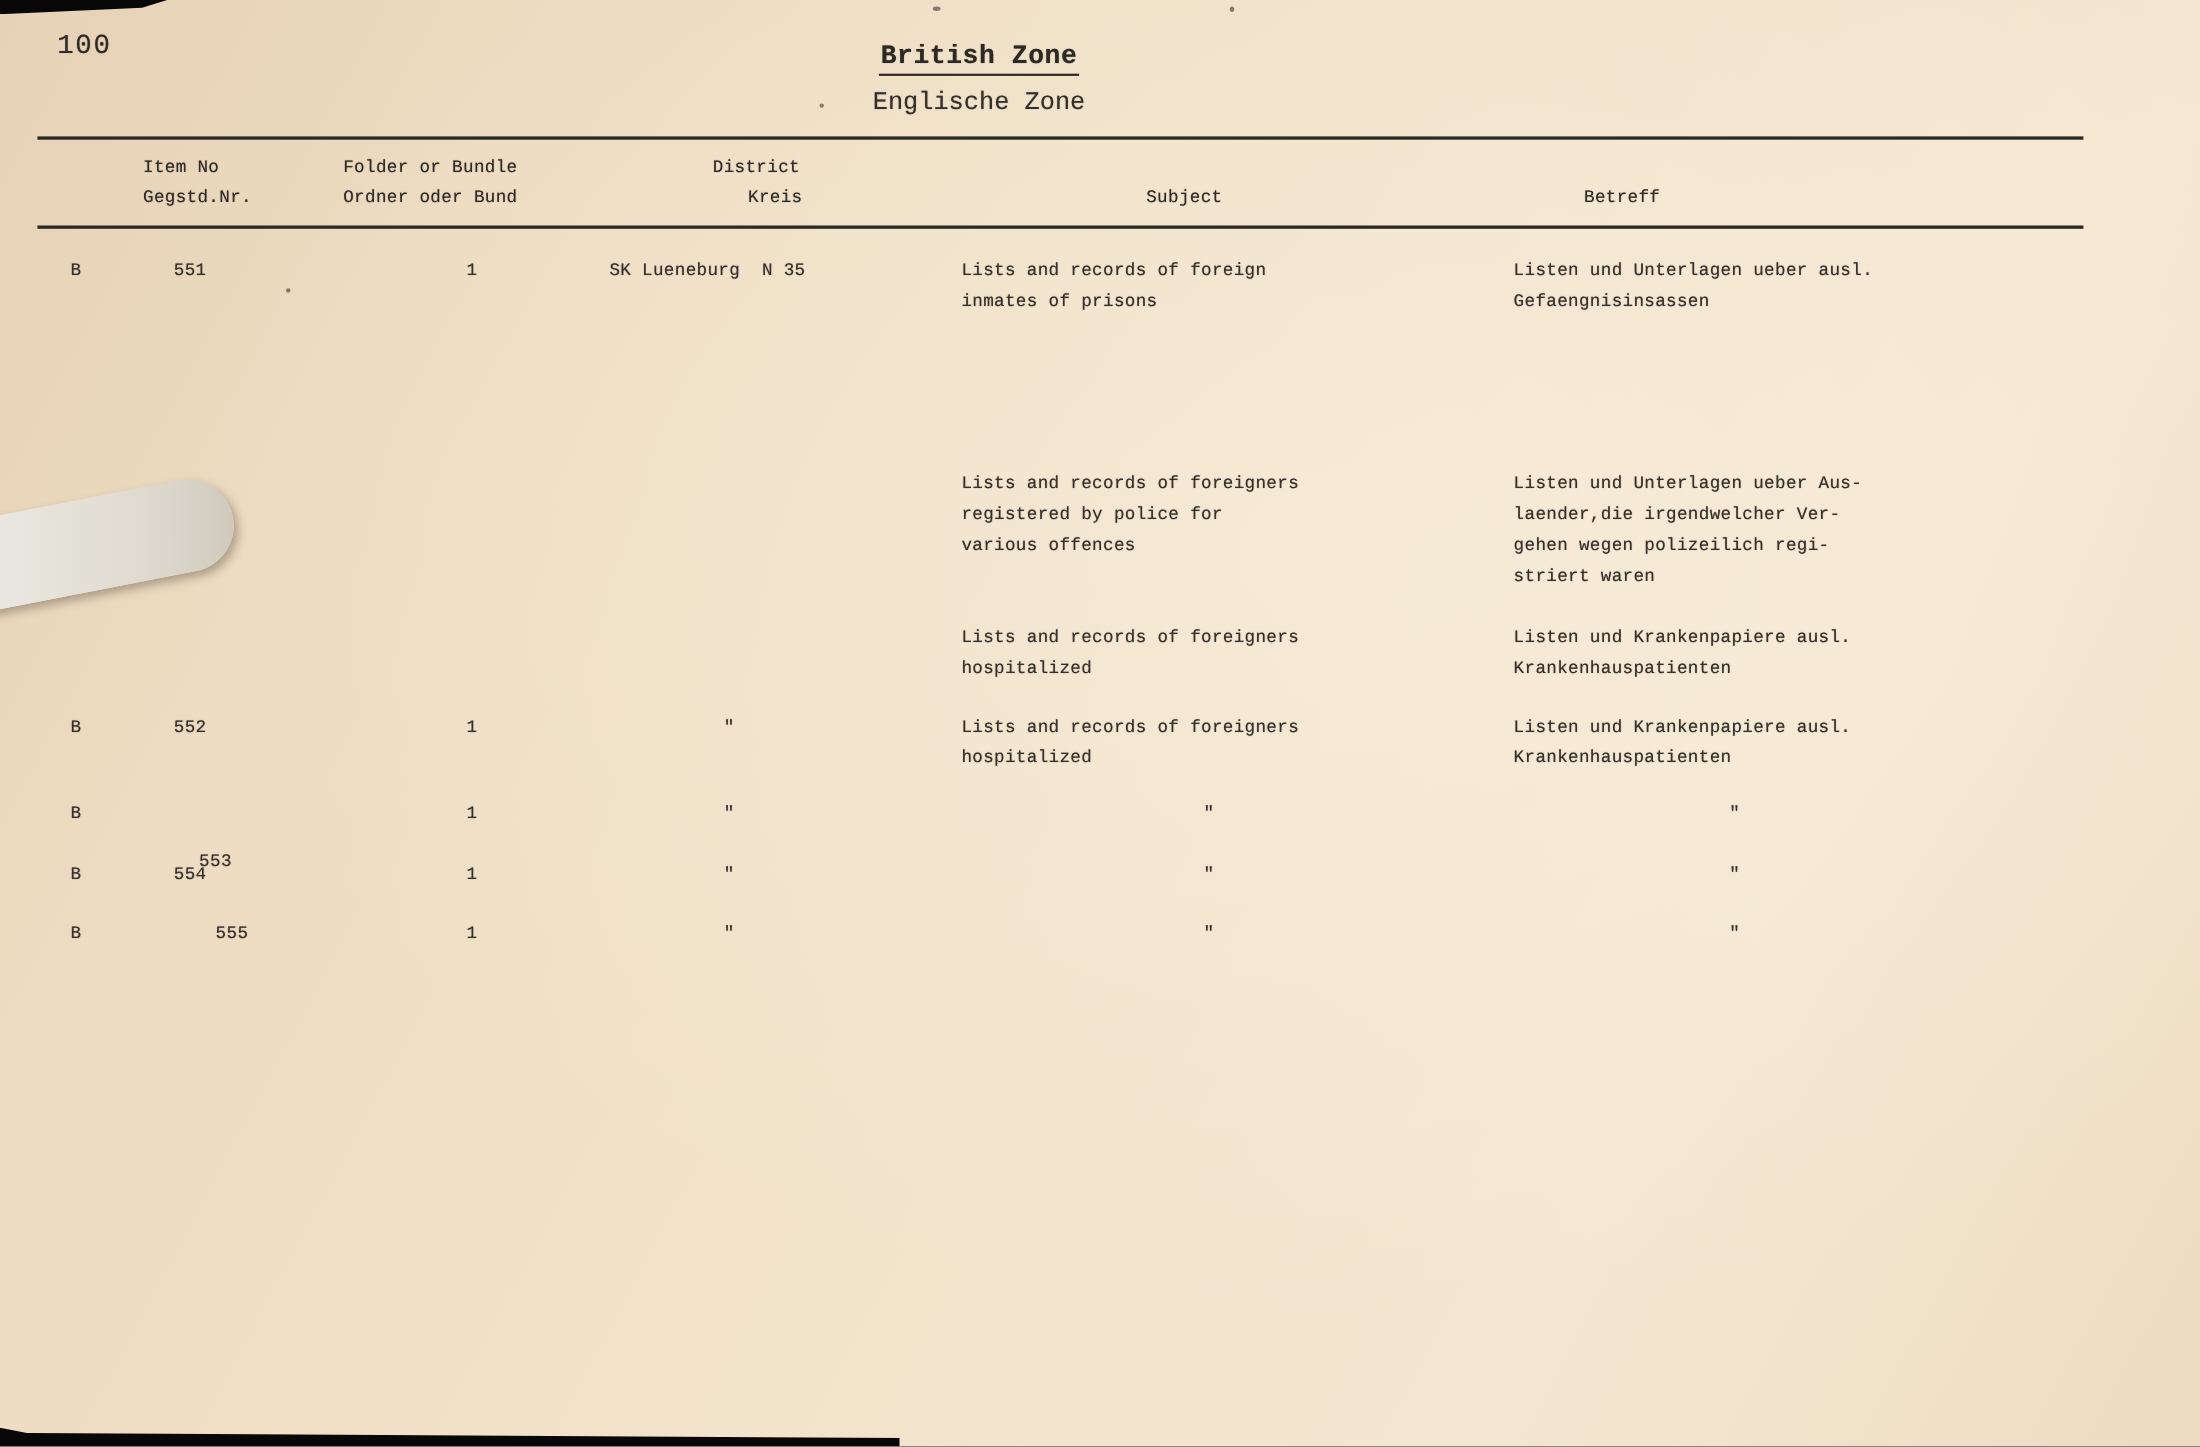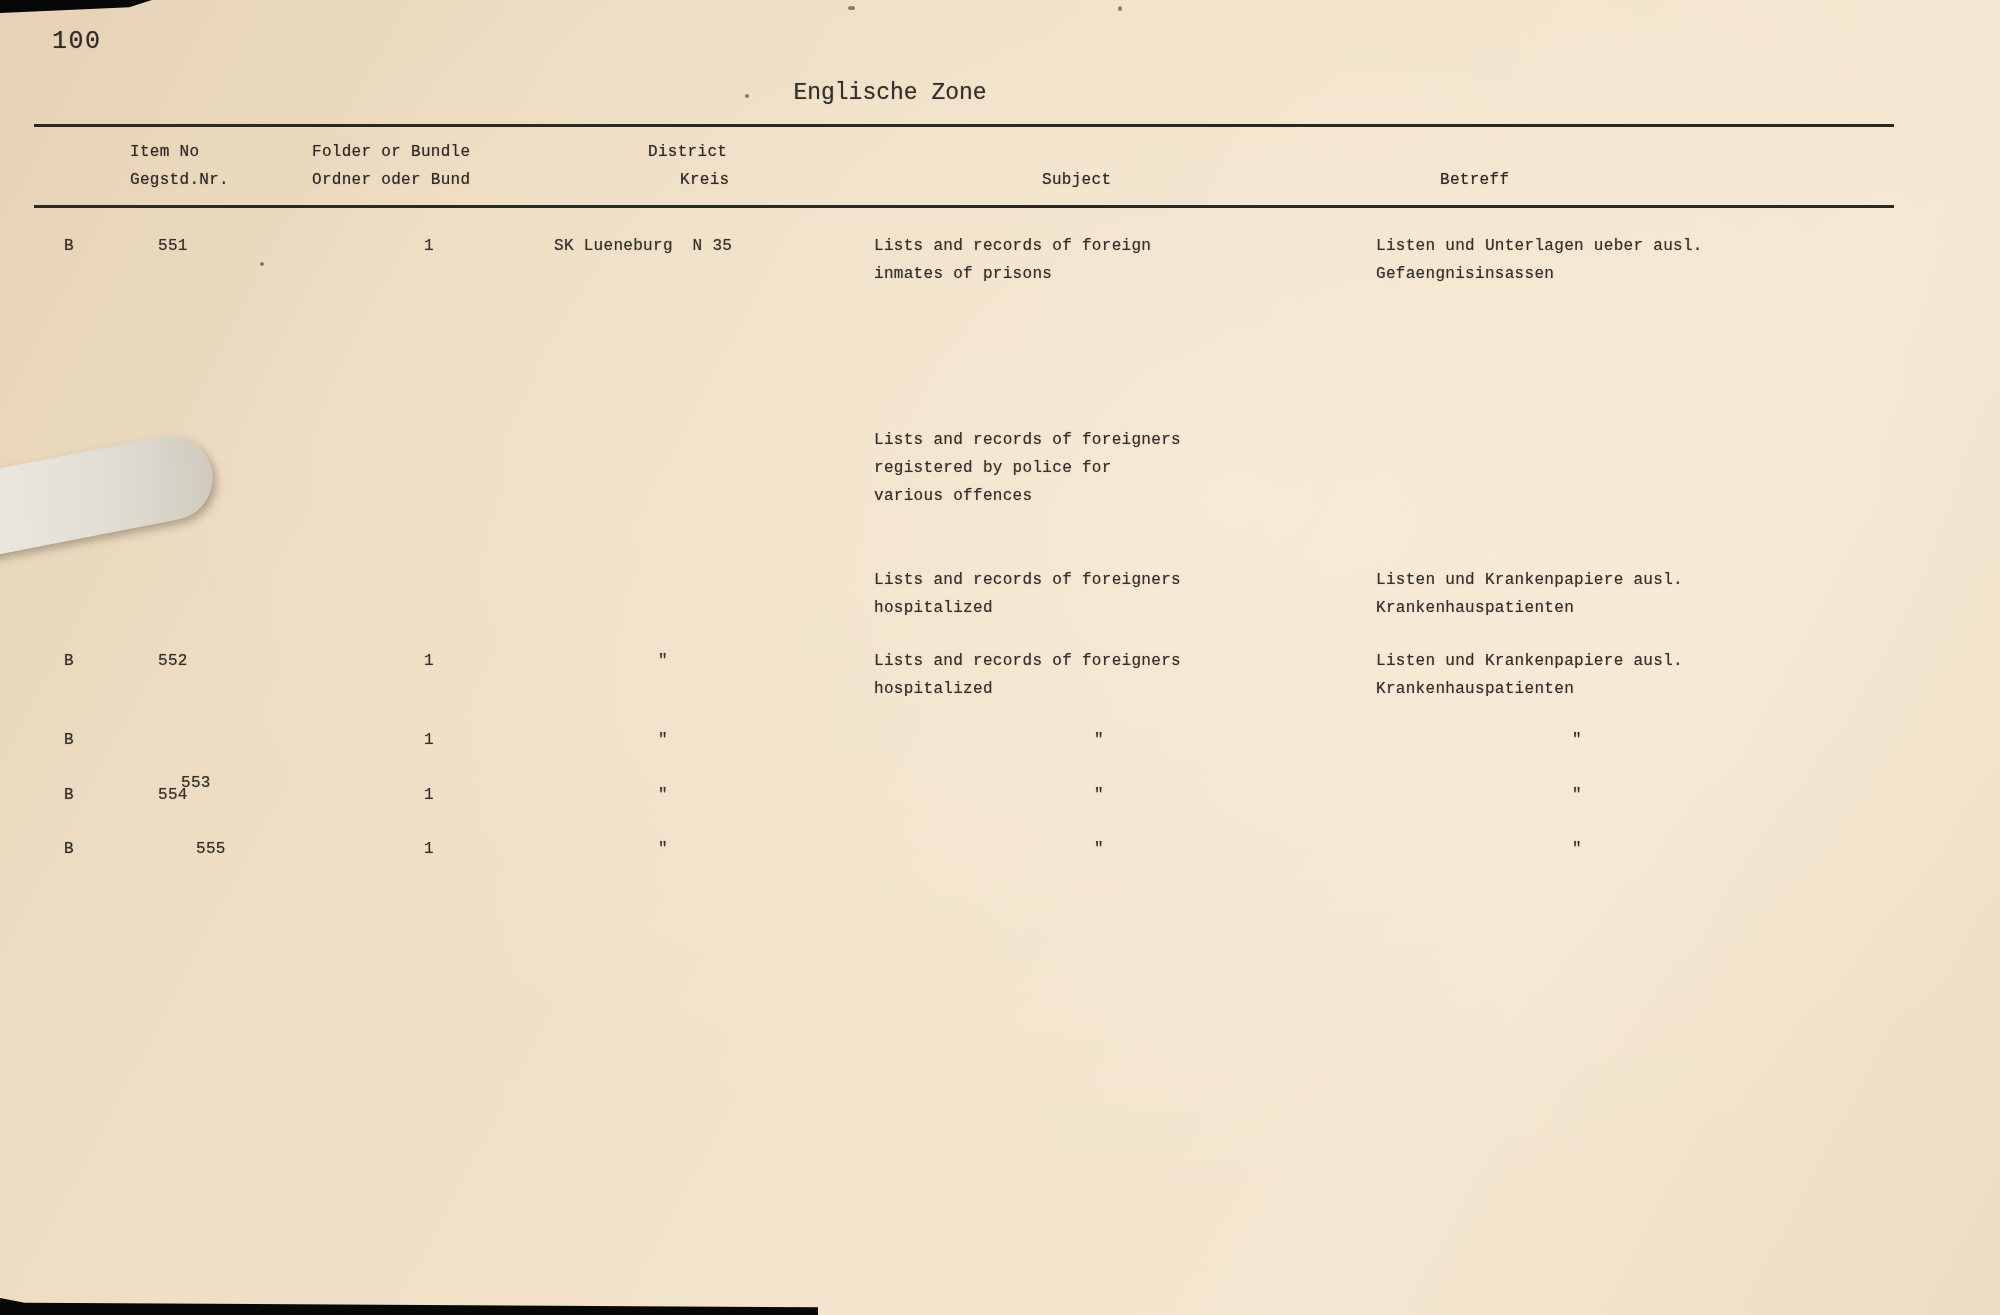--- a/index.html
+++ b/index.html
@@ -75,20 +75,23 @@
   <div class="scan-top"></div>
   <div class="scan-bottom"></div>
   <div class="paper-tab"></div>
   <div class="speck" style="left:848px;top:6px;width:7px;height:4px;"></div>
   <div class="speck" style="left:1118px;top:6px;width:4px;height:5px;"></div>
   <div class="speck" style="left:745px;top:94px;width:4px;height:4px;"></div>
   <div class="speck" style="left:260px;top:262px;width:4px;height:4px;"></div>
 
   <div class="txt page-number" style="left:52px;top:28px;">100</div>
 
+  <div class="title-wrap" style="top:38px;">
+    <span class="title">British Zone</span>
+  </div>
   <div class="subtitle-wrap" style="top:80px;">
     <span class="subtitle">Englische Zone</span>
   </div>
 
   <div class="rule" style="top:124px;"></div>
 
   <div class="txt hdr" style="left:130px;top:138px;">Item No</div>
   <div class="txt hdr" style="left:312px;top:138px;">Folder or Bundle</div>
   <div class="txt hdr" style="left:648px;top:138px;">District</div>
 
@@ -107,20 +110,24 @@
 
   <div class="txt" style="left:1376px;top:232px;">Listen und Unterlagen ueber ausl.
 Gefaengnisinsassen</div>
   <div class="txt" style="left:874px;top:232px;">Lists and records of foreign
 inmates of prisons</div>
 
 
   <div class="txt" style="left:874px;top:426px;">Lists and records of foreigners
 registered by police for
 various offences</div>
+  <div class="txt" style="left:1376px;top:426px;">Listen und Unterlagen ueber Aus-
+laender,die irgendwelcher Ver-
+gehen wegen polizeilich regi-
+striert waren</div>
 
   <div class="txt" style="left:874px;top:566px;">Lists and records of foreigners
 hospitalized</div>
   <div class="txt" style="left:1376px;top:566px;">Listen und Krankenpapiere ausl.
 Krankenhauspatienten</div>
 
   <div class="txt" style="left:64px;top:647px;">B</div>
   <div class="txt" style="left:158px;top:647px;">552</div>
   <div class="txt" style="left:424px;top:647px;">1</div>
   <div class="txt" style="left:658px;top:647px;">"</div>

